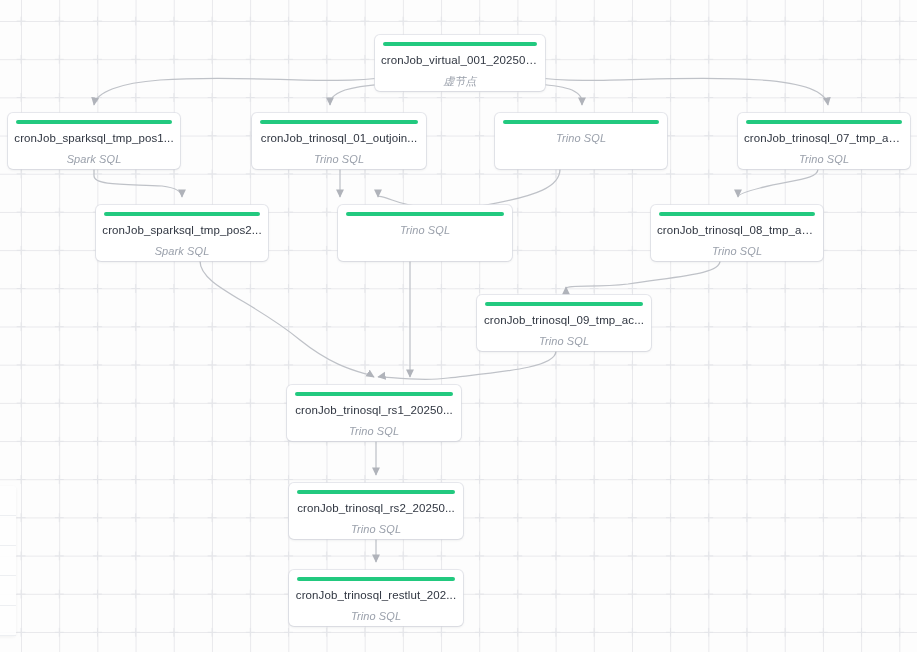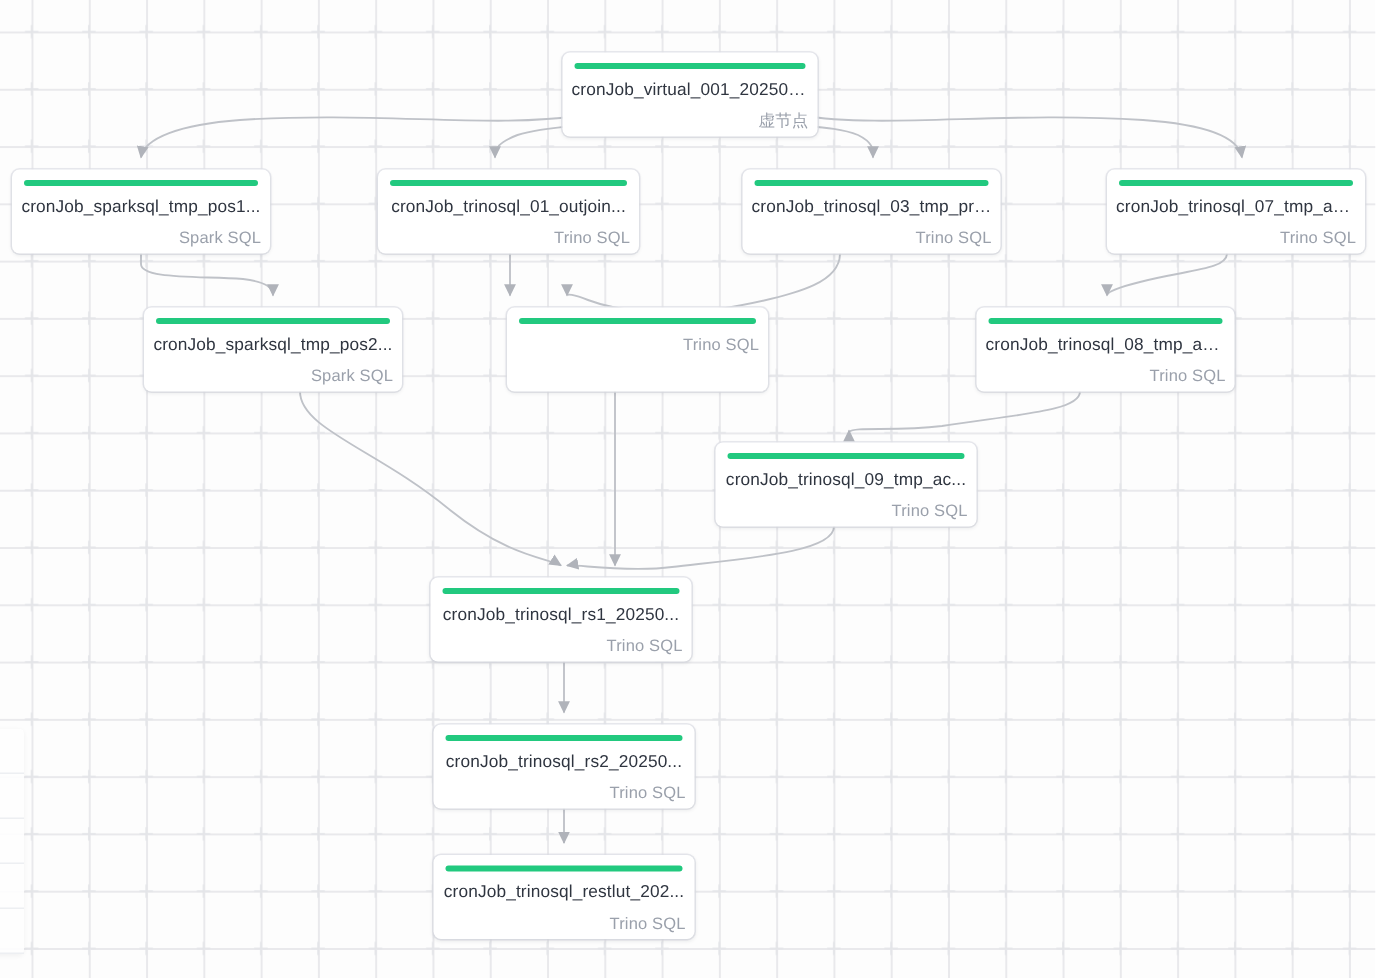--- a/index.html
+++ b/index.html
@@ -69,26 +69,27 @@
     white-space: nowrap;
     overflow: hidden;
     text-overflow: ellipsis;
     line-height: 14px;
     letter-spacing: .1px;
   }
 
   .node-sub {
     font-size: 11px;
     color: #9aa0ab;
-    text-align: right;
+    text-align: center;
     padding: 8px 6px 0 6px;
     white-space: nowrap;
     overflow: hidden;
     line-height: 13px;
     letter-spacing: .1px;
+    font-style: italic;
   }
 
   
   #left-artifact {
     position: absolute;
     left: -14px;
     top: 486px;
     width: 30px;
     height: 150px;
     background: #ffffff;
@@ -165,21 +166,20 @@
   </div>
 
   <div class="node" style="left: 252px; top: 113px; width: 174px; height: 56px;">
     <div class="node-bar" style="background: rgb(34, 201, 127);"></div>
     <div class="node-title">cronJob_trinosql_01_outjoin...</div>
     <div class="node-sub">Trino SQL</div>
   </div>
 
   <div class="node" style="left: 495px; top: 113px; width: 172px; height: 56px;">
     <div class="node-bar" style="background: rgb(34, 201, 127);"></div>
-    <div class="node-title">cronJob_trinosql_03_tmp_pri...</div>
     <div class="node-sub">Trino SQL</div>
   </div>
 
   <div class="node" style="left: 738px; top: 113px; width: 172px; height: 56px;">
     <div class="node-bar" style="background: rgb(34, 201, 127);"></div>
     <div class="node-title">cronJob_trinosql_07_tmp_ac...</div>
     <div class="node-sub">Trino SQL</div>
   </div>
 
   <div class="node" style="left: 96px; top: 205px; width: 172px; height: 56px;">

